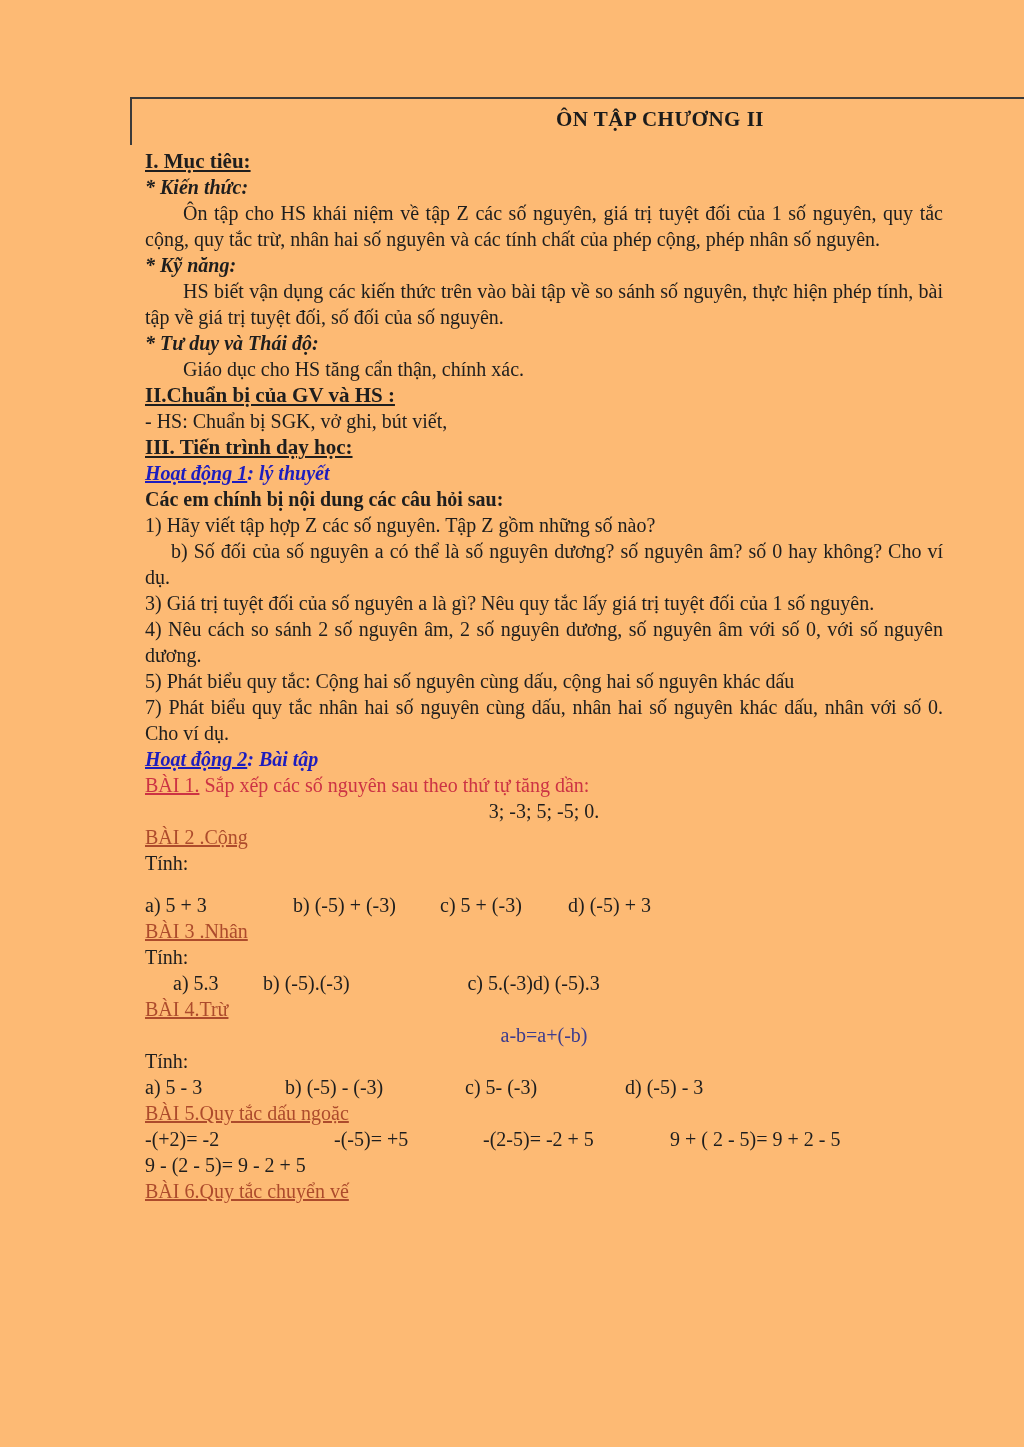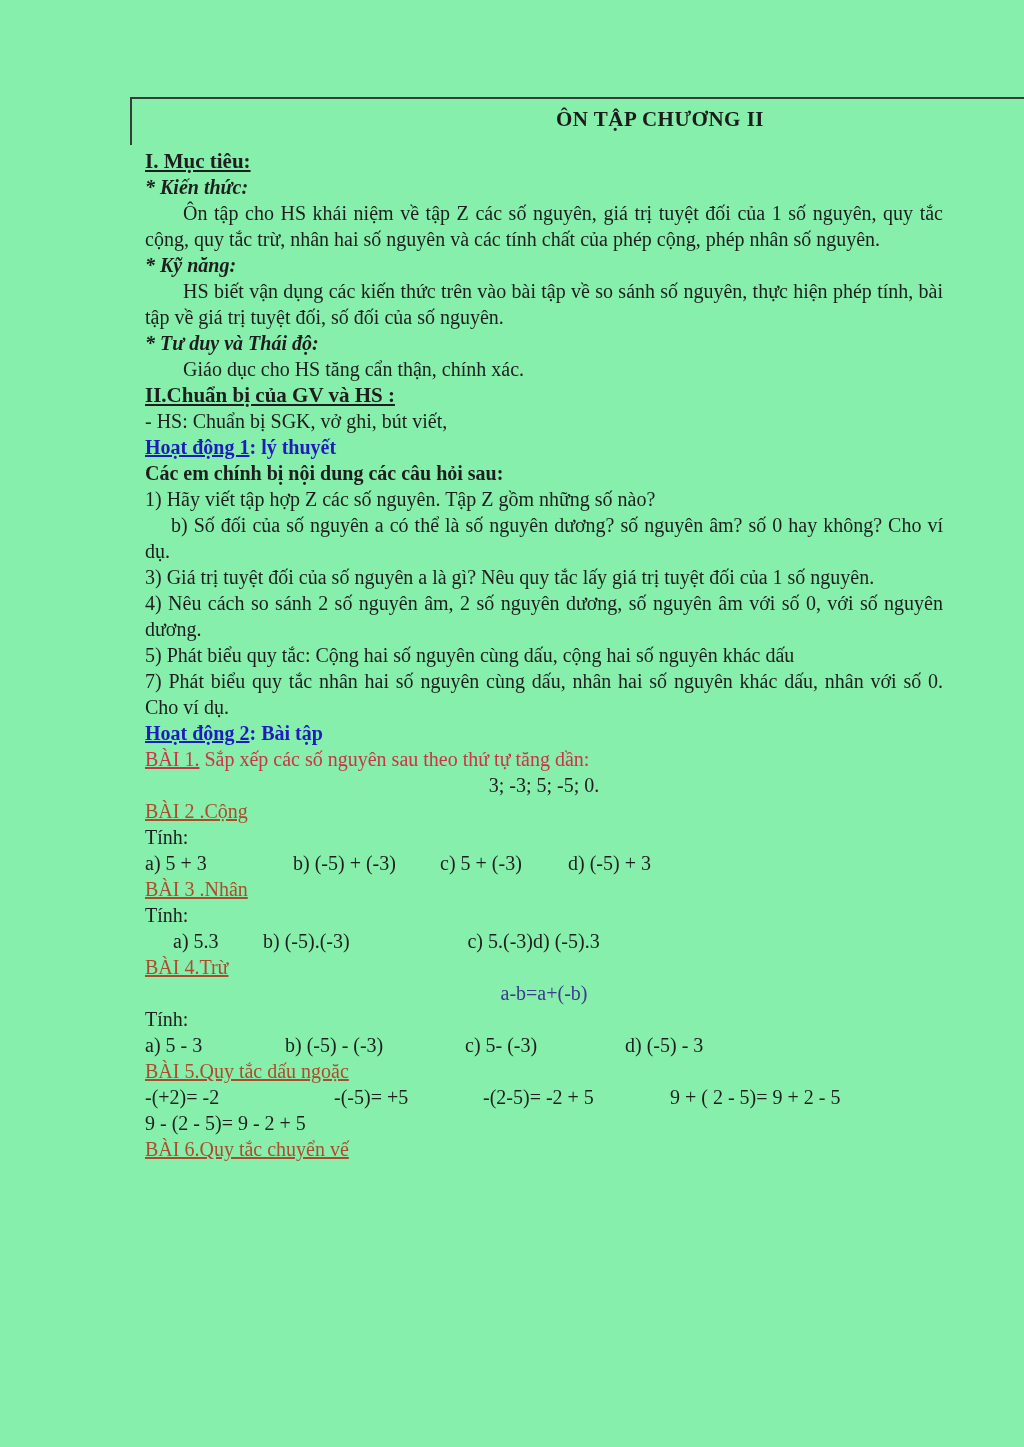--- a/index.html
+++ b/index.html
@@ -3,21 +3,21 @@
 <meta charset="utf-8">
 <style>
   html,body{margin:0;padding:0;}
   body{
     width:1024px;height:1447px;
     background:#ffffff;
     font-family:"Liberation Serif","DejaVu Serif",serif;
     color:#1e1e1e;
     -webkit-font-smoothing:antialiased;
   }
-  .page{position:relative;width:1024px;height:1447px;background:#86efac;overflow:hidden;}
+  .page{position:relative;width:1024px;height:1447px;background:#fdba74;overflow:hidden;}
 
   
   .corner-rule{
     position:absolute;left:130px;top:97px;right:0;height:46px;
     border-top:2px solid #3a3a3a;border-left:2px solid #3a3a3a;
   }
   .doc-title{
     position:absolute;left:296px;top:107px;width:728px;
     text-align:center;font-weight:bold;font-size:21px;color:#1b1b1b;
     letter-spacing:.5px;
@@ -31,34 +31,34 @@
 
   .h-ul{font-weight:bold;text-decoration:underline;font-size:21px;}
   .bullet{margin-left:20px;font-weight:bold;font-style:italic;}
   .para{text-align:justify;text-indent:38px;}
   .ind20{margin-left:20px;}
   .ind38{margin-left:38px;}
   .bold{font-weight:bold;}
   .q-sub{text-indent:26px;text-align:justify;}
   .q{text-align:justify;}
 
-  .act{margin-left:20px;font-weight:bold;color:#1d1dbe;}
+  .act{margin-left:20px;font-weight:bold;color:#1d1dbe;font-style:italic;}
   .act .ul{text-decoration:underline;}
 
   .bai-line{margin-left:65px;}
   .bai1-label{color:#cc3344;font-weight:normal;text-decoration:underline;}
   .bai1-rest{color:#cc3344;}
   .bai-head{margin-left:65px;color:#ad4b2c;text-decoration:underline;}
   .centered{text-align:center;}
   .formula{text-align:center;color:#3b3b8e;}
 
   .row .it{display:inline-block;}
   .row-b2 .it:nth-child(1){width:148px;}
   .row-b2 .it:nth-child(2){width:147px;}
-  .row-b2 .it:nth-child(3){width:128px;}
+  .row-b2 .it:nth-child(3){width:128px;margin-top:16px;}
   .row-b3 .it:nth-child(1){width:90px;margin-left:28px;}
   .row-b3 .it:nth-child(2){width:145px;}
   .row-b3 .it:nth-child(3){width:125px;text-align:right;}
   .row-b4 .it:nth-child(1){width:140px;}
   .row-b4 .it:nth-child(2){width:180px;}
   .row-b4 .it:nth-child(3){width:160px;}
   .row-b5 .it:nth-child(1){width:189px;}
   .row-b5 .it:nth-child(2){width:149px;}
   .row-b5 .it:nth-child(3){width:187px;}
 
@@ -81,20 +81,21 @@
     <p class="bullet mt4">* Kiến thức:</p>
     <p class="para">Ôn tập cho HS khái niệm về tập Z các số nguyên, giá trị tuyệt đối của 1 số nguyên, quy tắc cộng, quy tắc trừ, nhân hai số nguyên và các tính chất của phép cộng, phép nhân số nguyên.</p>
     <p class="bullet">* Kỹ năng:</p>
     <p class="para">HS biết vận dụng các kiến thức trên vào bài tập về so sánh số nguyên, thực hiện phép tính, bài tập về giá trị tuyệt đối, số đối của số nguyên.</p>
     <p class="bullet">* Tư duy và Thái độ:</p>
     <p class="para">Giáo dục cho HS tăng cẩn thận, chính xác.</p>
 
     <p class="h-ul">II.Chuẩn bị của GV và HS :</p>
     <p class="ind20">- HS: Chuẩn bị SGK, vở ghi, bút viết,</p>
 
+    <p class="h-ul">III. Tiến trình dạy học:</p>
 
     <p class="act"><span class="ul">Hoạt động 1</span><span>: lý thuyết</span></p>
 
     <p class="ind38 bold">Các em chính bị nội dung các câu hỏi sau:</p>
 
     <p class="q">1) Hãy viết tập hợp Z các số nguyên. Tập Z gồm những số nào?</p>
     <p class="q-sub">b) Số đối của số nguyên a có thể là số nguyên dương? số nguyên âm? số 0 hay không? Cho ví dụ.</p>
     <p class="q">3) Giá trị tuyệt đối của số nguyên a là gì? Nêu quy tắc lấy giá trị tuyệt đối của 1 số nguyên.</p>
     <p class="q">4) Nêu cách so sánh 2 số nguyên âm, 2 số nguyên dương, số nguyên âm với số 0, với số nguyên dương.</p>
     <p class="q">5) Phát biểu quy tắc: Cộng hai số nguyên cùng dấu, cộng hai số nguyên khác dấu</p>

